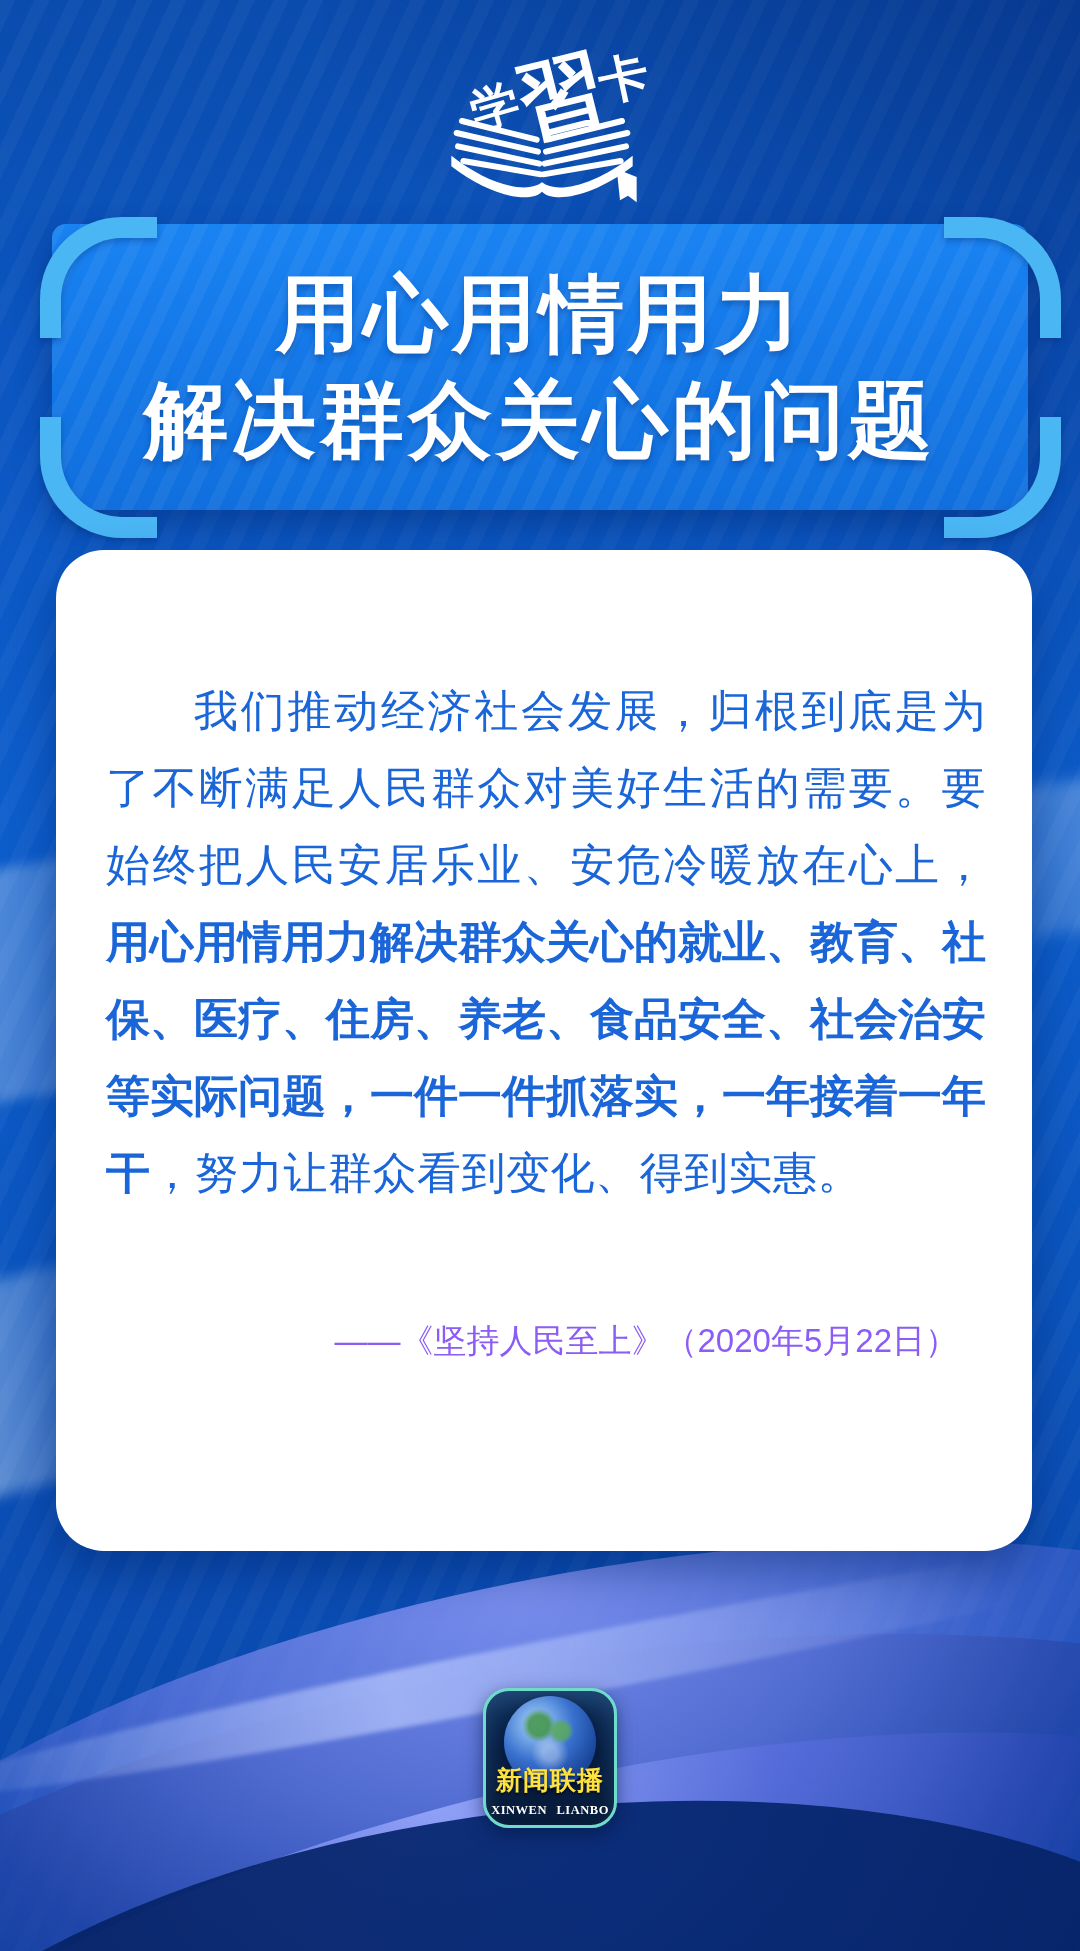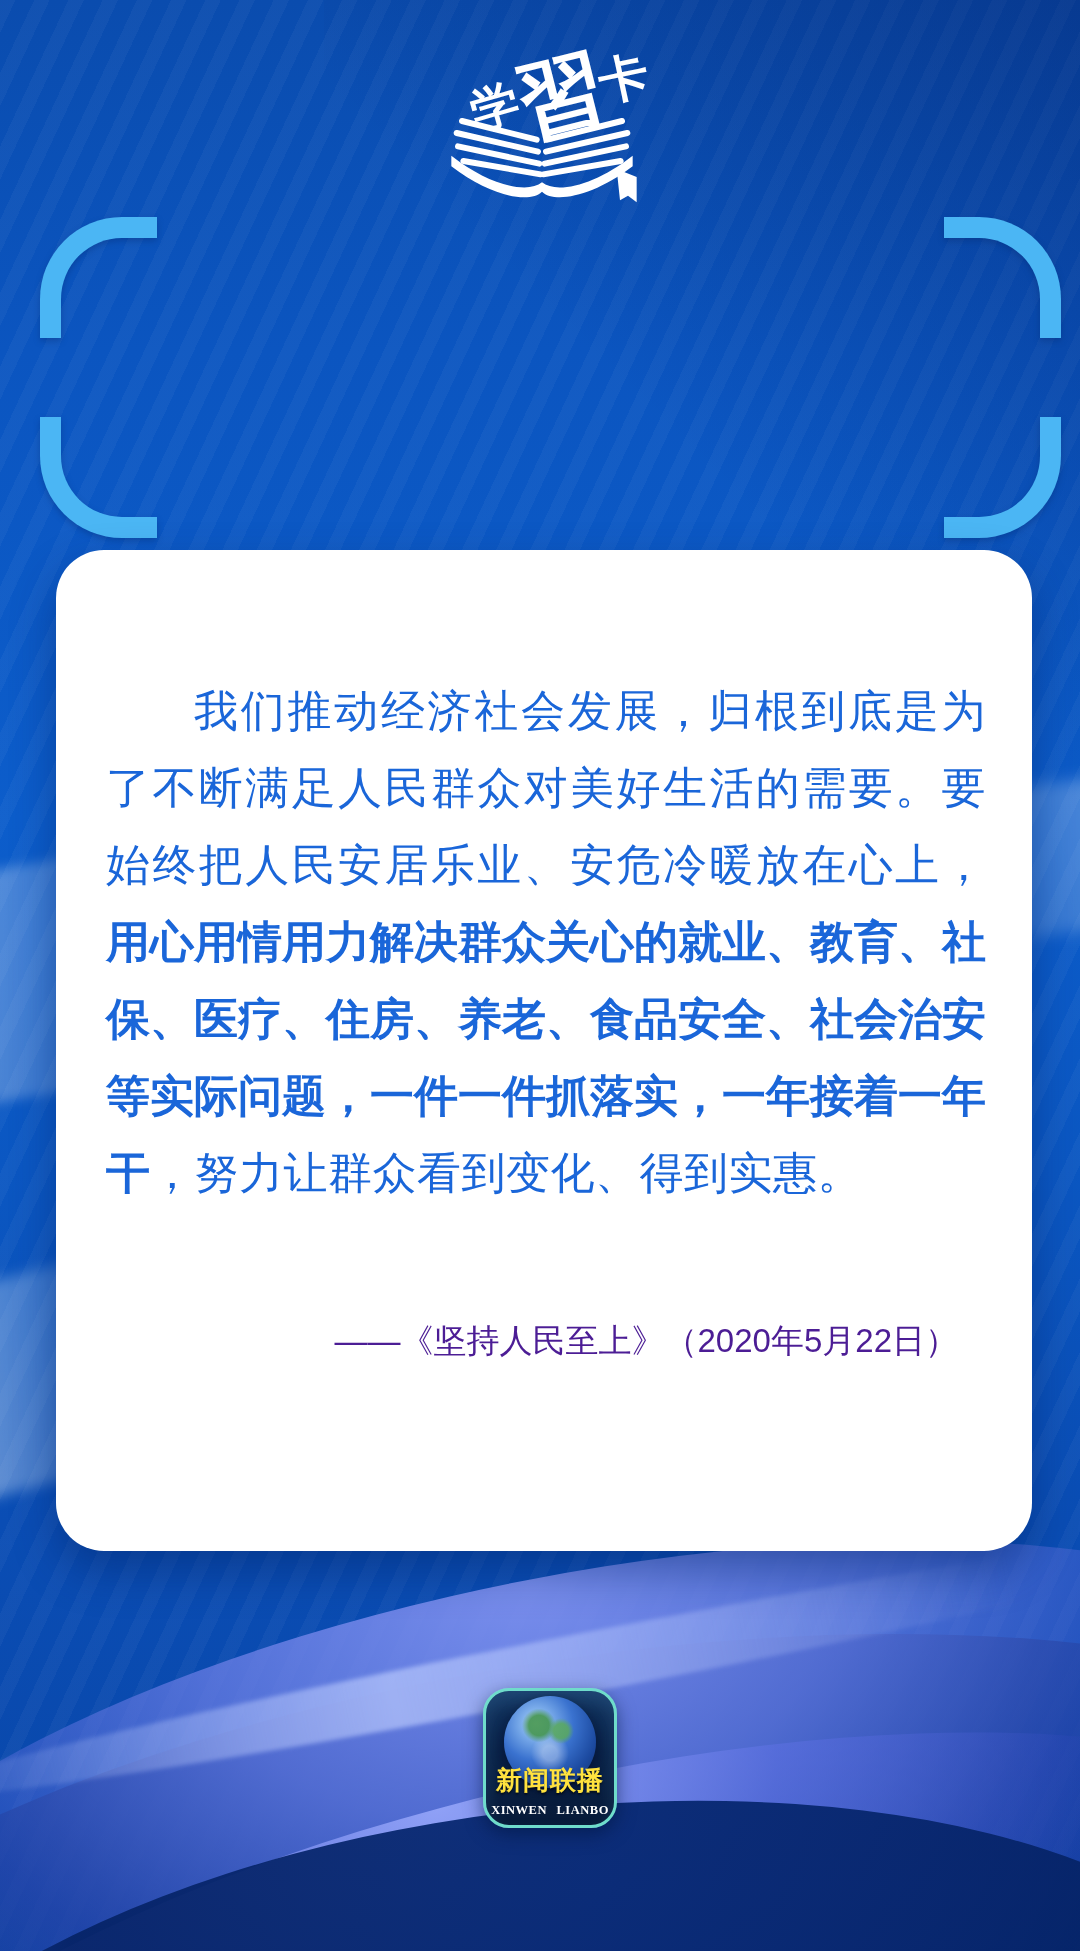--- a/index.html
+++ b/index.html
@@ -51,21 +51,21 @@
   .bk.tl{left:40px;top:217px;border-top-width:21px;border-left-width:21px;border-top-left-radius:82px;}
   .bk.tr{left:944px;top:217px;border-top-width:21px;border-right-width:21px;border-top-right-radius:82px;}
   .bk.bl{left:40px;top:417px;border-bottom-width:21px;border-left-width:21px;border-bottom-left-radius:82px;}
   .bk.br{left:944px;top:417px;border-bottom-width:21px;border-right-width:21px;border-bottom-right-radius:82px;}
   
   .card{position:absolute;left:56px;top:550px;width:976px;height:1001px;background:#ffffff;border-radius:48px;
     box-shadow:0 20px 44px rgba(3,36,105,.45);}
   .quote{margin:0;padding:122px 46px 0 50px;color:#1a66d9;font-size:44px;line-height:77px;
     text-indent:88px;letter-spacing:.5px;text-align:justify;}
   .quote b{font-weight:bold;letter-spacing:0;}
-  .attr{margin-top:100px;padding-right:74px;text-align:right;color:#4c1d95;font-size:33px;line-height:59px;}
+  .attr{margin-top:100px;padding-right:74px;text-align:right;color:#8b5cf6;font-size:33px;line-height:59px;}
   
   .cctv{position:absolute;left:483px;top:1688px;width:134px;height:140px;border-radius:26px;
     background:linear-gradient(180deg,#10325e 0%,#0a2349 45%,#071a38 100%);
     border:3px solid #6fdccb;box-sizing:border-box;
     box-shadow:0 6px 18px rgba(2,20,60,.55), inset 0 10px 18px rgba(120,200,255,.15);}
   .globe{position:absolute;left:50%;top:5px;transform:translateX(-50%);width:92px;height:92px;border-radius:50%;
     background:
       radial-gradient(circle at 62% 38%,rgba(90,170,90,.85) 0 9%,rgba(90,170,90,0) 16%),
       radial-gradient(circle at 38% 32%,rgba(70,150,80,.9) 0 12%,rgba(70,150,80,0) 20%),
       radial-gradient(circle at 50% 62%,rgba(255,255,255,.35) 0 10%,rgba(255,255,255,0) 26%),
@@ -107,20 +107,27 @@
       <path d="M148 104 L32 84" stroke="#fff" stroke-width="9" stroke-linecap="round"></path>
       <path d="M158 52 L270 24" stroke="#fff" stroke-width="9" stroke-linecap="round"></path>
       <path d="M156 70 L278 42" stroke="#fff" stroke-width="9" stroke-linecap="round"></path>
       <path d="M154 88 L276 62" stroke="#fff" stroke-width="9" stroke-linecap="round"></path>
       <path d="M152 104 L268 84" stroke="#fff" stroke-width="9" stroke-linecap="round"></path>
       <path d="M14 76 C 70 120, 128 134, 150 116 C 172 134, 230 120, 286 76 L286 92 C 226 138, 168 148, 150 130 C 132 148, 74 138, 14 92 Z" fill="#fff"></path>
       <path d="M262 96 l30 12 v38 l-13 -10 l-12 7 z" fill="#fff"></path>
     </svg>
   </header>
 
+  <section class="banner">
+    <div class="tex"></div>
+    <h1>
+      <span>用心用情用力</span>
+      <span>解决群众关心的问题</span>
+    </h1>
+  </section>
   <div class="bk tl"></div>
   <div class="bk tr"></div>
   <div class="bk bl"></div>
   <div class="bk br"></div>
 
   <section class="card">
     <p class="quote"><span>我们推动经济社会发展，归根到底是为了不断满足人民群众对美好生活的需要。要始终把人民安居乐业、安危冷暖放在心上，</span><b>用心用情用力解决群众关心的就业、教育、社保、医疗、住房、养老、食品安全、社会治安等实际问题，一件一件抓落实，一年接着一年干</b><span>，努力让群众看到变化、得到实惠。</span></p>
     <div class="attr">
       <div>——《坚持人民至上》（2020年5月22日）</div>
     </div>

